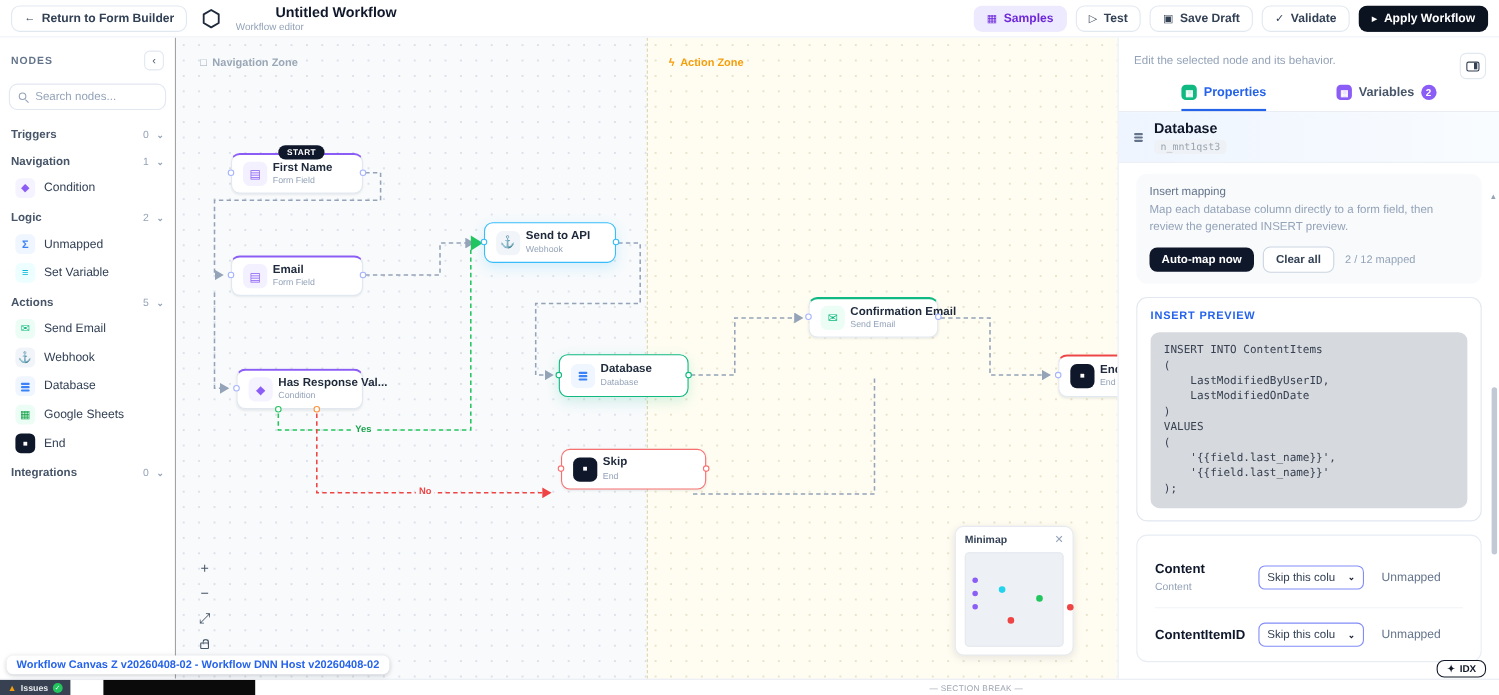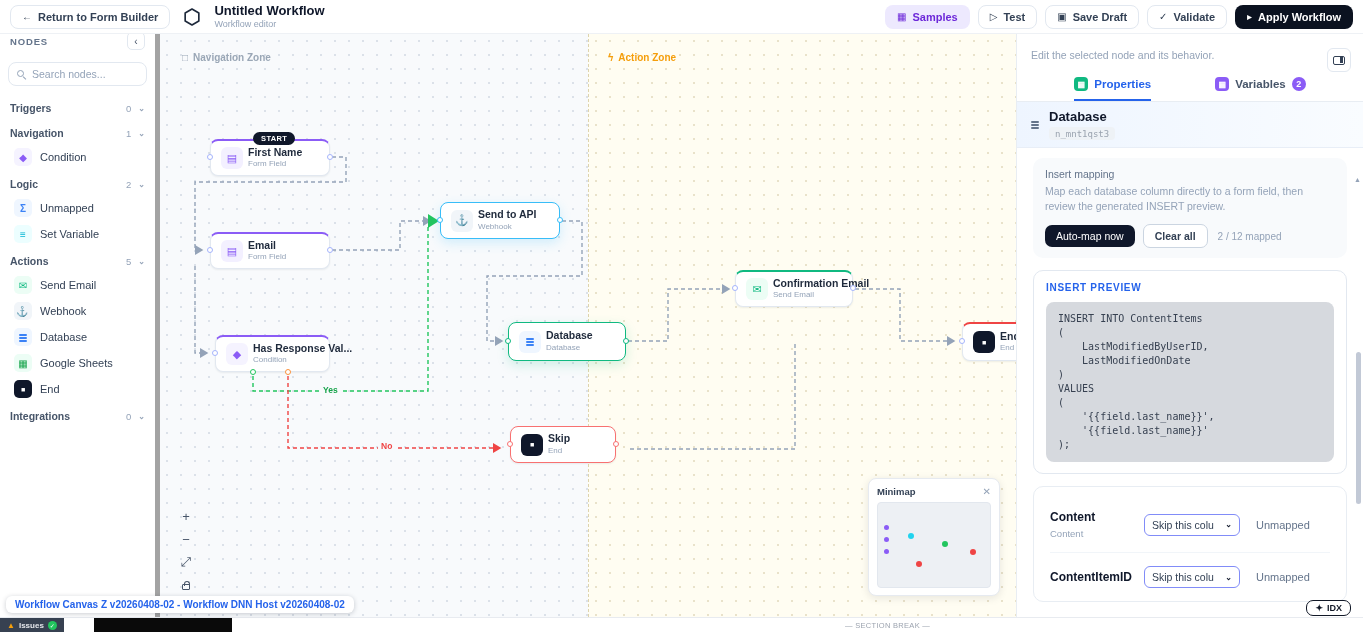--- a/index.html
+++ b/index.html
@@ -10,26 +10,26 @@
   
   .topbar { position:absolute; left:0; top:0; width:1363px; height:34px; background:#fff;
             border-bottom:1px solid #eef1f5; display:flex; align-items:center; padding:0 10px; gap:12px; z-index:40; }
   .btn { display:inline-flex; align-items:center; gap:6px; height:24px; padding:0 11px; border-radius:8px;
          font-size:11px; font-weight:700; border:1px solid transparent; background:#fff; color:#334155; cursor:pointer; white-space:nowrap; }
   .btn-outline { border-color:#e2e8f0; }
   .btn-samples { background:#ede9fe; color:#6d28d9; }
   .btn-apply { background:#0b1220; color:#fff; }
   .btn .ic { font-size:10px; font-weight:400; }
   .title-block { display:flex; flex-direction:column; line-height:1.15; }
-  .title-block .t { font-size:13px; font-weight:700; color:#0f172a; }
+  .title-block .t { font-size:13px; font-weight:700; color:#0f172a;margin-left:36px; }
   .title-block .s { font-size:9px; color:#94a3b8; }
   .topbar-right { margin-left:auto; display:flex; align-items:center; gap:8px; }
 
   
-  .sidebar { position:absolute; left:0; top:20px; width:160px; bottom:0; background:#fff; border-right:5px solid #a3a3a3; z-index:10; }
+  .sidebar { position:absolute; left:0; top:34px; width:160px; bottom:0; background:#fff; border-right:1px solid #a3a3a3; z-index:10; }
   .sb-head { display:flex; align-items:center; justify-content:space-between; padding:12px 10px 4px; }
   .sb-title { font-size:9.5px; font-weight:700; letter-spacing:.09em; color:#64748b; }
   .sb-collapse { width:18px; height:18px; border:1px solid #e2e8f0; border-radius:5px; display:flex; align-items:center; justify-content:center;
                  font-size:10px; color:#475569; background:#fff; cursor:pointer; }
   .search-wrap { display:flex; align-items:center; gap:6px; margin:8px; padding:0 8px; height:24px; border:1px solid #e2e8f0; border-radius:8px; }
   .mag { position:relative; width:9px; height:9px; flex:none; }
   .mag:before { content:""; position:absolute; left:0; top:0; width:5px; height:5px; border:1.2px solid #94a3b8; border-radius:50%; }
   .mag:after { content:""; position:absolute; left:6px; top:6px; width:3.5px; height:1.3px; background:#94a3b8; transform:rotate(45deg); transform-origin:left center; }
   .search-input { border:none; outline:none; font-size:10.5px; width:100%; color:#334155; background:transparent; }
   .search-input::placeholder { color:#94a3b8; }
@@ -88,21 +88,21 @@
   .port-no  { left:69px; bottom:-4px; border-color:#fb923c; }
   .start-badge { position:absolute; top:-9px; left:42px; background:#0f172a; color:#fff; font-size:7.5px; font-weight:700;
                  letter-spacing:.05em; padding:2px 8px; border-radius:8px; z-index:7; }
 
   .zoom-controls { position:absolute; left:18px; top:474px; display:flex; flex-direction:column; gap:7px; z-index:8; }
   .zoom-btn { width:16px; height:16px; display:flex; align-items:center; justify-content:center; color:#475569; font-size:13px; cursor:pointer; }
   .lock-glyph { position:relative; width:8px; height:6px; border:1.3px solid #475569; border-radius:1px; margin-top:4px; }
   .lock-glyph:before { content:""; position:absolute; top:-4.5px; left:0.6px; width:4px; height:4px; border:1.3px solid #475569;
                        border-bottom:none; border-radius:3px 3px 0 0; }
 
-  .minimap { position:absolute; left:708px; top:444px; width:132px; height:118px; background:#fff; border:1px solid #e6eaf0;
+  .minimap { position:absolute; left:708px; top:444px; width:108px; height:118px; background:#fff; border:1px solid #e6eaf0;
              border-radius:8px; box-shadow:0 2px 8px rgba(15,23,42,.1); z-index:8; padding:7px 8px; }
   .mini-head { display:flex; align-items:center; justify-content:space-between; }
   .mini-title { font-size:9.5px; font-weight:700; color:#334155; }
   .mini-close { font-size:10px; color:#94a3b8; cursor:pointer; line-height:1; }
   .mini-inner { position:relative; margin-top:5px; height:86px; background:#edf0f4; border:1px solid #e2e7ee; border-radius:4px; }
   .dot { position:absolute; border-radius:50%; }
 
   .version-pill { position:absolute; left:6px; top:596px; z-index:45; background:#fff; border-radius:6px;
                   box-shadow:0 1px 5px rgba(15,23,42,.22); padding:3px 9px; font-size:10px; font-weight:700; color:#2563eb; white-space:nowrap; }
 
@@ -127,21 +127,21 @@
                background:linear-gradient(90deg,#eef5ff,#f9fcff); border-bottom:1px solid #e8eef7; }
   .band-handle { color:#64748b; display:flex; align-items:center; }
   .band-text { display:flex; flex-direction:column; }
   .band-title { font-size:13px; font-weight:700; color:#0f172a; }
   .band-chip { align-self:flex-start; margin-top:3px; background:#eef2f6; color:#9aa3af; font-family:"DejaVu Sans Mono", monospace;
                font-size:9px; padding:1.5px 6px; border-radius:4px; }
   .map-card { background:#f8fafc; border-radius:10px; margin:10px 16px 0; padding:10px 12px; }
   .map-title { font-size:10.5px; font-weight:400; color:#64748b; }
   .map-desc { font-size:10.5px; color:#94a3b8; line-height:1.45; margin-top:4px; }
   .map-actions { display:flex; align-items:center; gap:8px; margin-top:10px; }
-  .btn-automap { background:#0f172a; color:#fff; border:none; border-radius:7px; font-size:10.5px; font-weight:400; padding:5px 11px; cursor:pointer; }
+  .btn-automap { background:#0f172a; color:#fff; border:none; border-radius:7px; font-size:10.5px; font-weight:700; padding:5px 11px; cursor:pointer; }
   .btn-clear { background:#fff; color:#334155; border:1px solid #cbd5e1; border-radius:7px; font-size:10.5px; font-weight:700; padding:5px 11px; cursor:pointer; }
   .map-counter { font-size:10px; color:#94a3b8; margin-left:2px; }
   .preview-card { border:1px solid #e2e8f0; border-radius:10px; margin:12px 16px 0; padding:11px 12px; }
   .preview-title { font-size:10px; font-weight:700; color:#2563eb; letter-spacing:.07em; }
   .code-block { margin-top:9px; background:#d6d9de; border-radius:8px; padding:10px 12px;
                 font-family:"DejaVu Sans Mono", monospace; font-size:10px; line-height:1.4; color:#374151; white-space:pre; overflow:hidden; }
   .table-card { border:1px solid #e8edf3; border-radius:10px; margin:12px 16px 0; padding:10px 16px 0; }
   .tbl-head { display:grid; grid-template-columns:84px 102px 1fr; column-gap:10px; padding:6px 0 8px; border-bottom:1px solid #eef2f6; }
   .tbl-head span { font-size:9px; font-weight:700; color:#64748b; letter-spacing:.05em; line-height:1.3; }
   .tbl-row { display:grid; grid-template-columns:84px 102px 1fr; column-gap:10px; align-items:center; padding:13px 0; border-bottom:1px solid #f1f5f9; }
@@ -380,21 +380,21 @@
     <div class="cnode acc-green" style="left:575px; top:236px; width:118px;">
       <span class="n-icon ni-mail">✉</span>
       <span class="n-text">
         <span class="n-title">Confirmation Email</span>
         <span class="n-sub">Send Email</span>
       </span>
       <span class="port port-l"></span>
       <span class="port port-r"></span>
     </div>
 
-    <div class="cnode sel-red" style="left:350px; top:392px; width:106px;">
+    <div class="cnode sel-red" style="left:350px; top:374px; width:132px;">
       <span class="n-icon ni-end">■</span>
       <span class="n-text">
         <span class="n-title">Skip</span>
         <span class="n-sub">End</span>
       </span>
       <span class="port port-l" style="border-color:#f87171;"></span>
       <span class="port port-r" style="border-color:#f87171;"></span>
     </div>
 
     <div class="cnode acc-red" style="left:802px; top:288px; width:90px; height:39px;">

